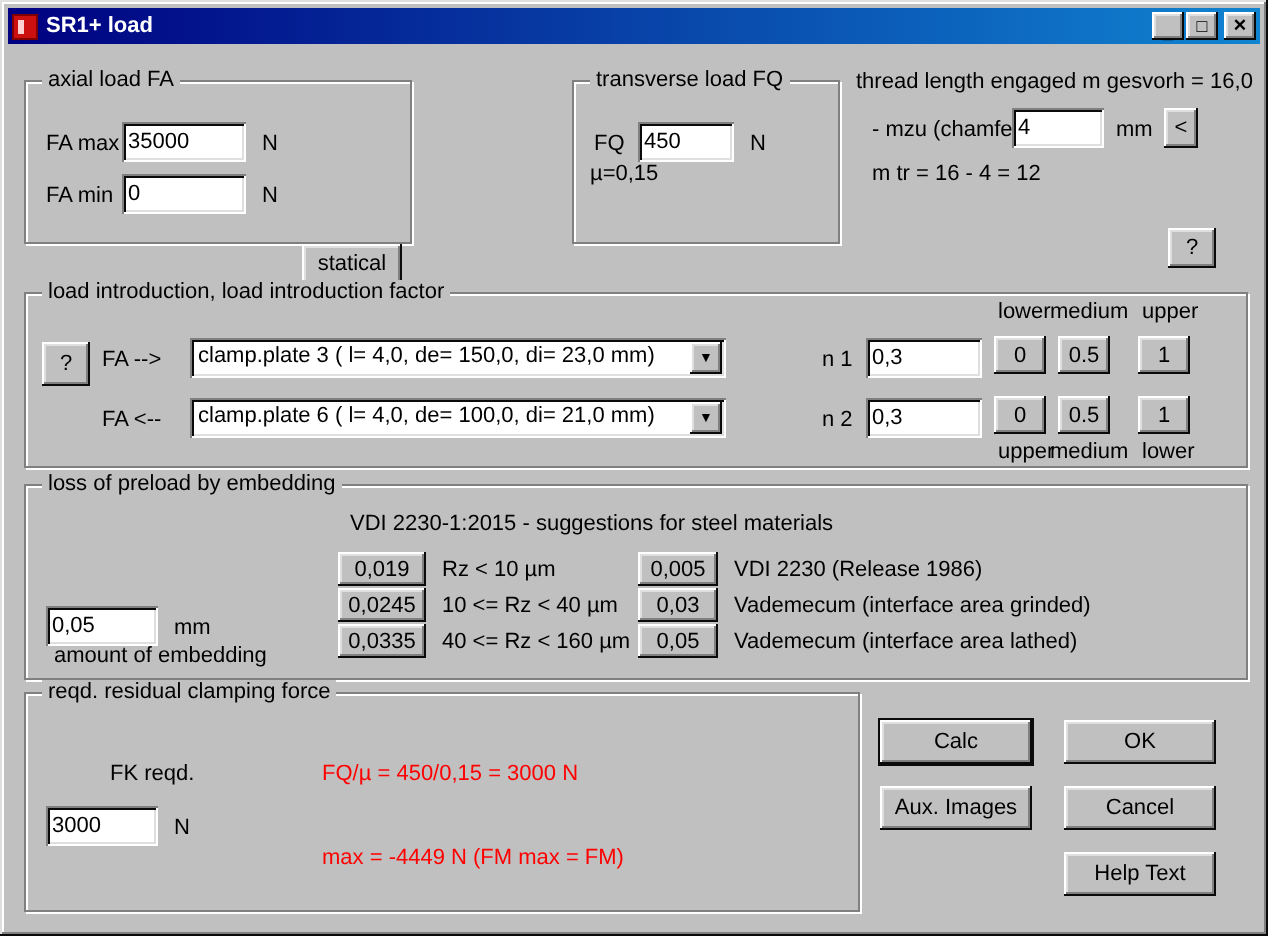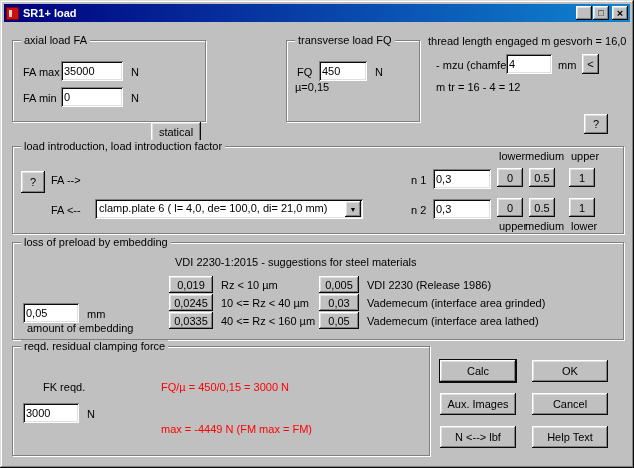--- a/index.html
+++ b/index.html
@@ -88,20 +88,24 @@
 
   <div class="group" style="left:12px;top:146px;width:612px;height:88px;">
     <span class="group-title">load introduction, load introduction factor</span>
     <button class="btn" style="left:8px;top:24px;width:24px;height:22px;">?</button>
 
     <span class="lbl" style="left:486px;top:3px;">lower</span>
     <span class="lbl" style="left:512px;top:3px;">medium</span>
     <span class="lbl" style="left:558px;top:3px;">upper</span>
 
     <span class="lbl" style="left:38px;top:27px;">FA --&gt;</span>
+    <div class="combo" style="left:82px;top:22px;width:268px;">
+      <span class="combo-text">clamp.plate 3  ( l= 4,0, de= 150,0, di= 23,0 mm)</span>
+      <span class="combo-btn">▼</span>
+    </div>
     <span class="lbl" style="left:398px;top:27px;">n 1</span>
     <input class="field" style="left: 420px; top: 22px; width: 58px;" value="0,3">
     <button class="btn" style="left:484px;top:21px;width:26px;height:19px;">0</button>
     <button class="btn" style="left:516px;top:21px;width:26px;height:19px;">0.5</button>
     <button class="btn" style="left:556px;top:21px;width:26px;height:19px;">1</button>
 
     <span class="lbl" style="left:38px;top:57px;">FA &lt;--</span>
     <div class="combo" style="left:82px;top:52px;width:268px;">
       <span class="combo-text">clamp.plate 6  ( l= 4,0, de= 100,0, di= 21,0 mm)</span>
       <span class="combo-btn">▼</span>
@@ -135,27 +139,26 @@
     <span class="lbl" style="left:354px;top:54px;">Vademecum (interface area grinded)</span>
 
     <button class="btn" style="left:156px;top:69px;width:44px;height:17px;">0,0335</button>
     <span class="lbl" style="left:208px;top:72px;">40 &lt;= Rz &lt; 160 µm</span>
     <button class="btn" style="left:306px;top:69px;width:40px;height:17px;">0,05</button>
     <span class="lbl" style="left:354px;top:72px;">Vademecum (interface area lathed)</span>
   </div>
 
   <div class="group" style="left:12px;top:346px;width:418px;height:110px;">
     <span class="group-title">reqd. residual clamping force</span>
-    <span class="lbl" style="left:14px;top:34px;padding-left:16px;">FK reqd.</span>
+    <span class="lbl" style="left:26px;top:34px;padding-left:16px;">FK reqd.</span>
     <span class="lbl red" style="left:148px;top:34px;">FQ/µ = 450/0,15 = 3000 N</span>
     <input class="field" style="left: 10px; top: 56px; width: 56px;" value="3000">
     <span class="lbl" style="left:74px;top:61px;">N</span>
     <span class="lbl red" style="left:148px;top:76px;">max = -4449 N  (FM max = FM)</span>
   </div>
 
   <button class="btn default" style="left:440px;top:360px;width:76px;height:22px;">Calc</button>
   <button class="btn" style="left:532px;top:360px;width:76px;height:22px;">OK</button>
   <button class="btn" style="left:532px;top:393px;width:76px;height:22px;">Cancel</button>
   <button class="btn" style="left:440px;top:393px;width:76px;height:22px;">Aux. Images</button>
-  <button class="btn" style="left:440px;top:426px;width:76px;height:22px;">N &lt;--&gt; lbf</button>
   <button class="btn" style="left:532px;top:426px;width:76px;height:22px;">Help Text</button>
 
 </div>
 
 </body></html>

